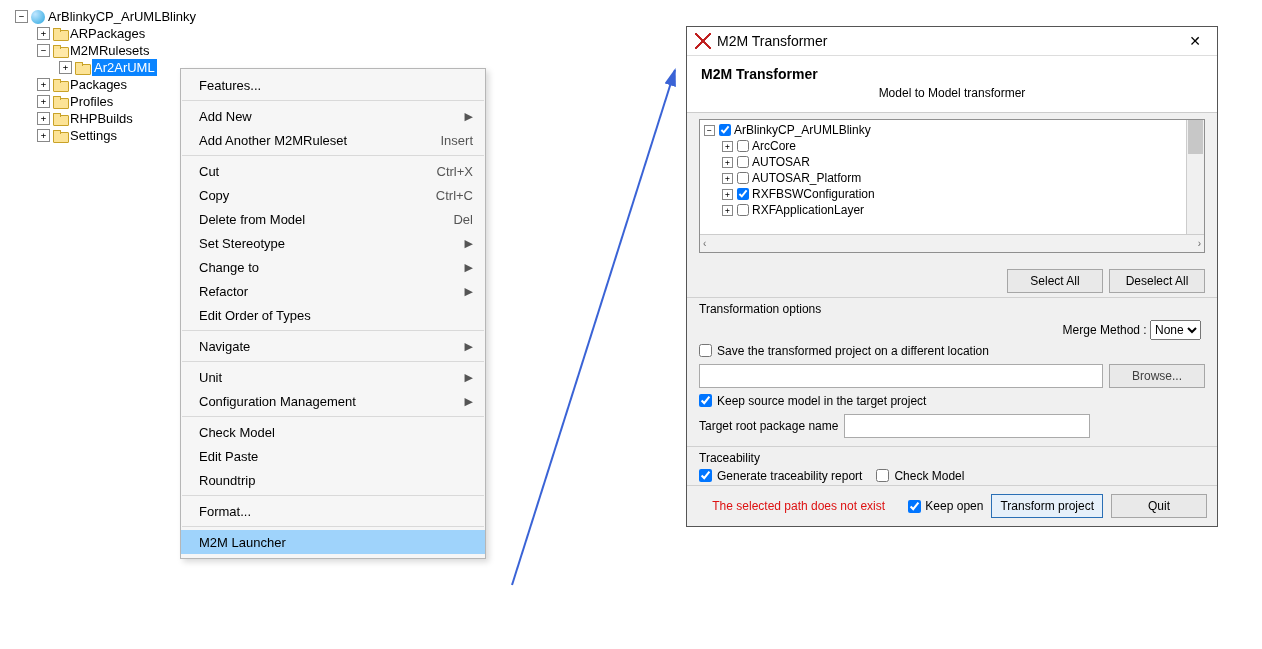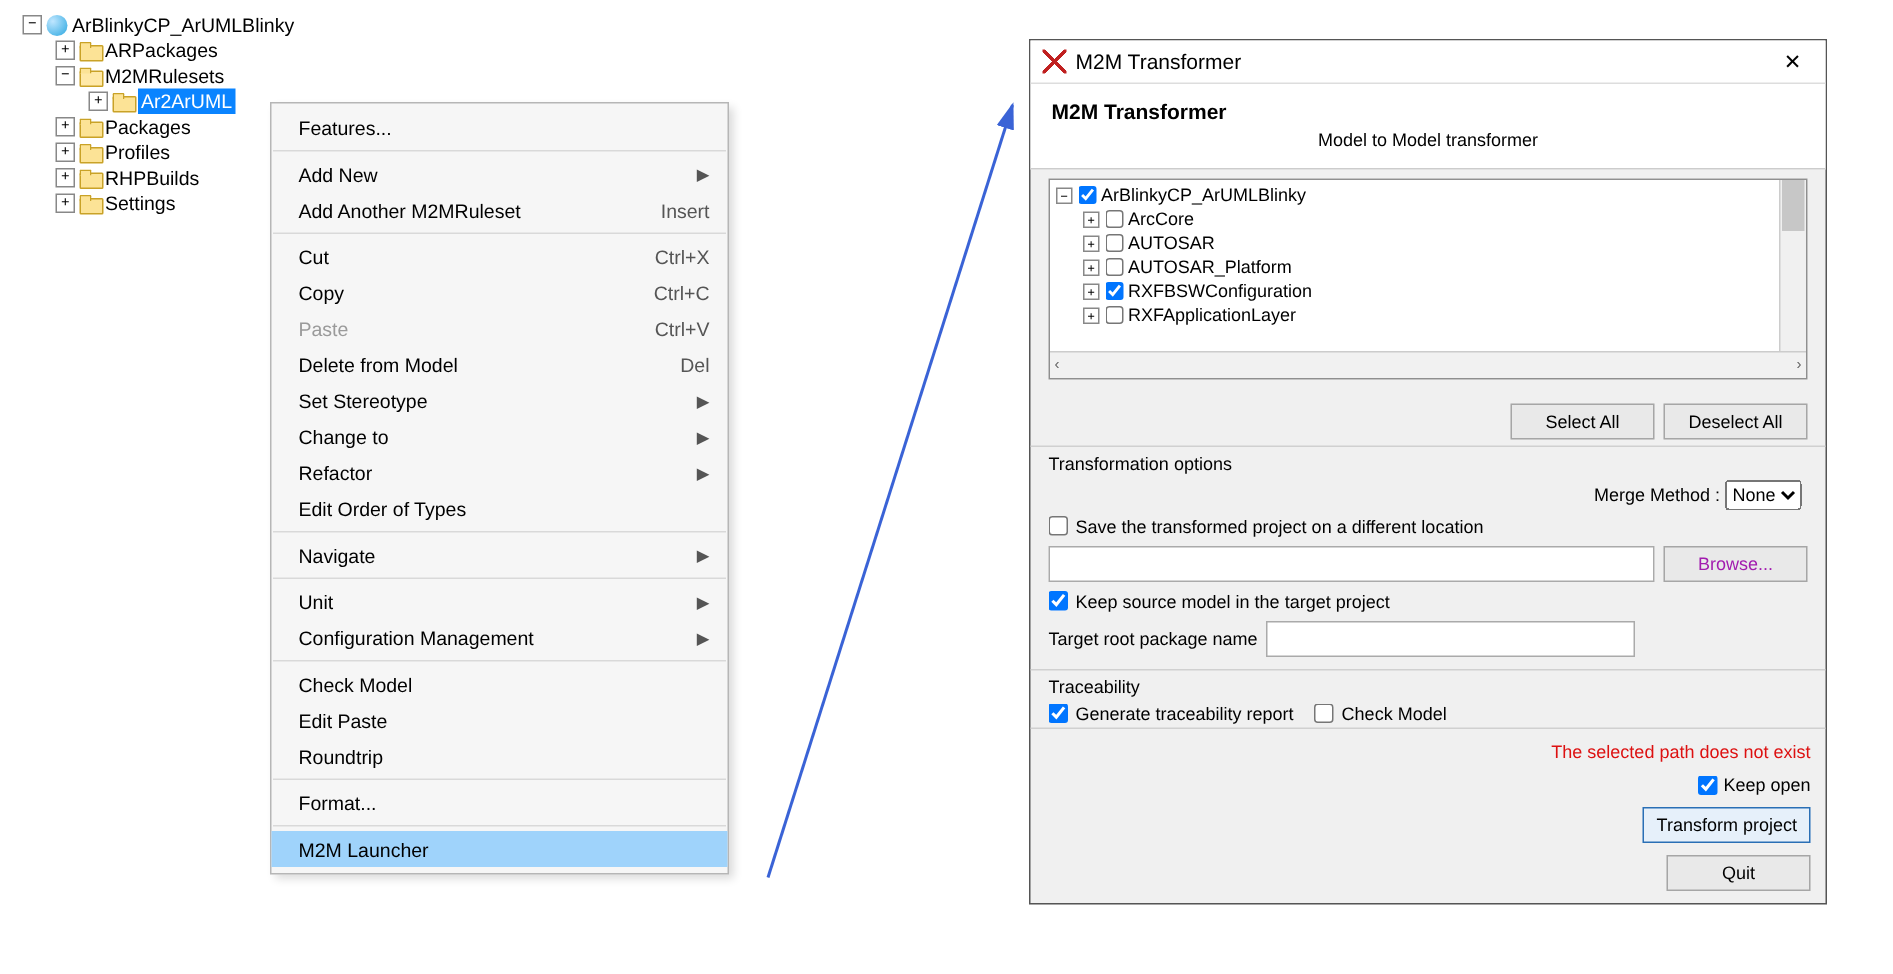--- a/index.html
+++ b/index.html
@@ -132,33 +132,33 @@
     font-size:10px; color:#666; padding:0 3px;
   }
   .btnrow { display:flex; justify-content:flex-end; gap:6px; margin-top:6px; padding-right:12px; }
   .btn {
     min-width:78px; height:22px; font-size:12px;
     background:#e9e9e9; border:1px solid #a6a6a6;
     display:inline-flex; align-items:center; justify-content:center;
     padding:0 8px;
   }
   .btn.primary { border:1px solid #2a6fb5; background:#e6f0fa; }
-  .btn.disabled { color:#a21caf; }
+  .btn.disabled { color:#404040; }
   .divider { height:1px; background:#d0d0d0; margin:4px 0; }
   .group-label { font-size:12px; margin:4px 12px 2px; }
   .opt-row { display:flex; align-items:flex-start; font-size:12px; padding:2px 12px; }
   .opt-row input[type=checkbox]{ margin:0 5px 0 0; width:13px; height:13px; }
   .merge-row { display:flex; justify-content:flex-end; align-items:center; padding:2px 16px; font-size:12px; }
   select { font-size:12px; height:20px; }
   .path-row { display:flex; gap:6px; padding:4px 12px; }
   .path-row input[type=text]{ flex:1; height:20px; border:1px solid #aaa; background:#fff; }
   .target-row { display:flex; align-items:center; gap:6px; padding:4px 12px; font-size:12px; }
   .target-row input[type=text]{ width:240px; height:20px; border:1px solid #aaa; background:#fff; }
   .footer {
-    padding:8px 10px; display:flex; align-items:flex-end; gap:8px; border-top:1px solid #d0d0d0;flex-direction:column;
+    padding:8px 10px; display:flex; align-items:center; gap:8px; border-top:1px solid #d0d0d0;
   }
   .err { color:#d11; font-size:12px; flex:1; text-align:center; }
   .footer .chk { display:flex; align-items:center; font-size:12px; }
   .footer .chk input{ margin:0 4px 0 0; }
 </style>
 </head>
 <body>
 
 <div class="tree">
   <div class="tree-row">
@@ -224,24 +224,20 @@
       <span class="sc">Insert</span>
     </div>
   <div class="ctx-sep"></div>
   <div class="ctx-item">
       <span class="lbl">Cut</span>
       <span class="sc">Ctrl+X</span>
     </div>
   <div class="ctx-item">
       <span class="lbl">Copy</span>
       <span class="sc">Ctrl+C</span>
-    </div>
-  <div class="ctx-item disabled">
-      <span class="lbl">Paste</span>
-      <span class="sc">Ctrl+V</span>
     </div>
   <div class="ctx-item">
       <span class="lbl">Delete from Model</span>
       <span class="sc">Del</span>
     </div>
   <div class="ctx-item">
       <span class="lbl">Set Stereotype</span>
       <span class="arrow">▶</span>
     </div>
   <div class="ctx-item">

